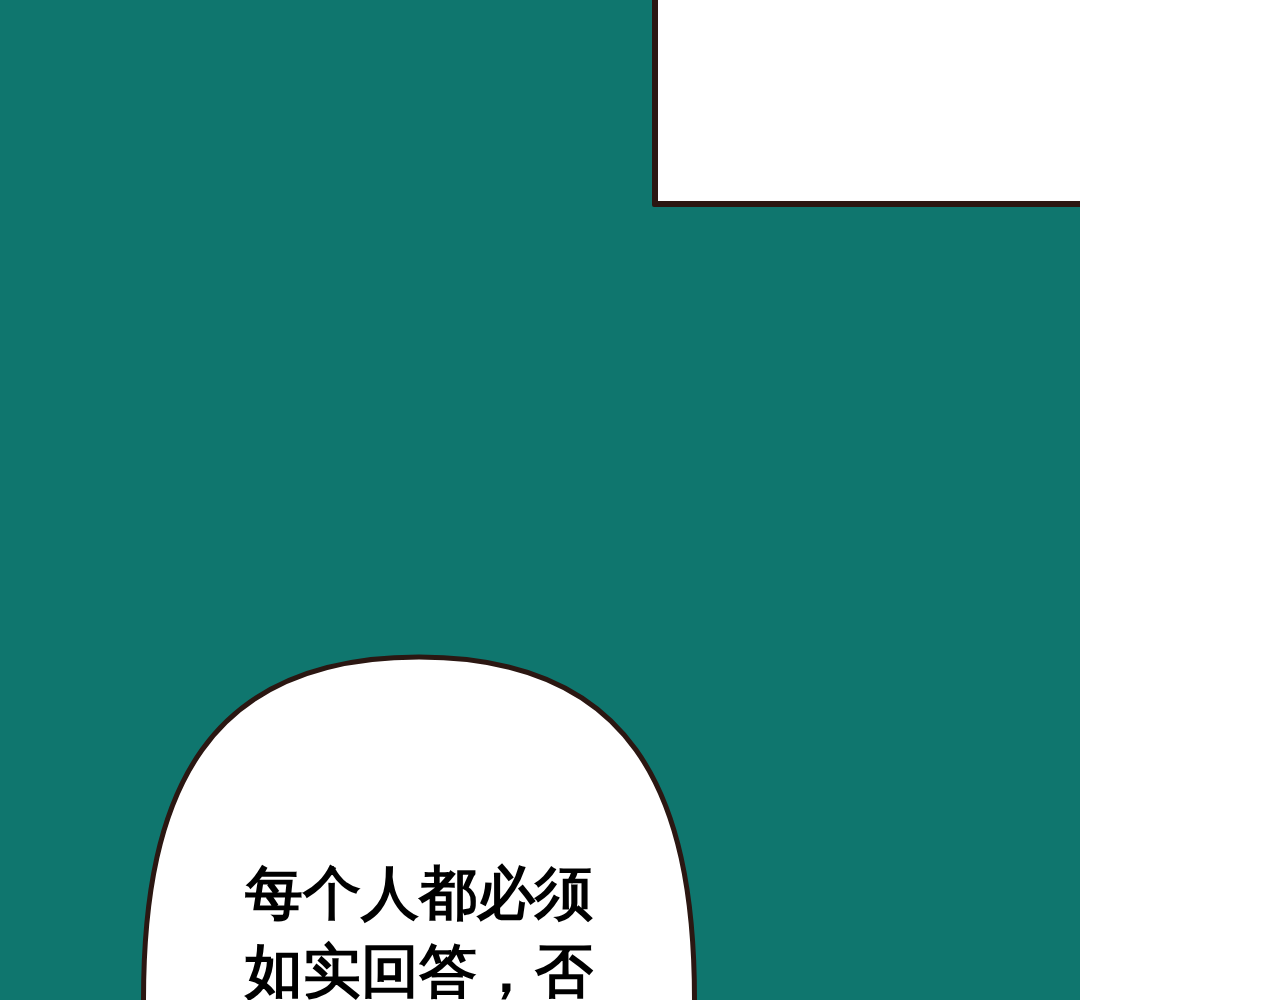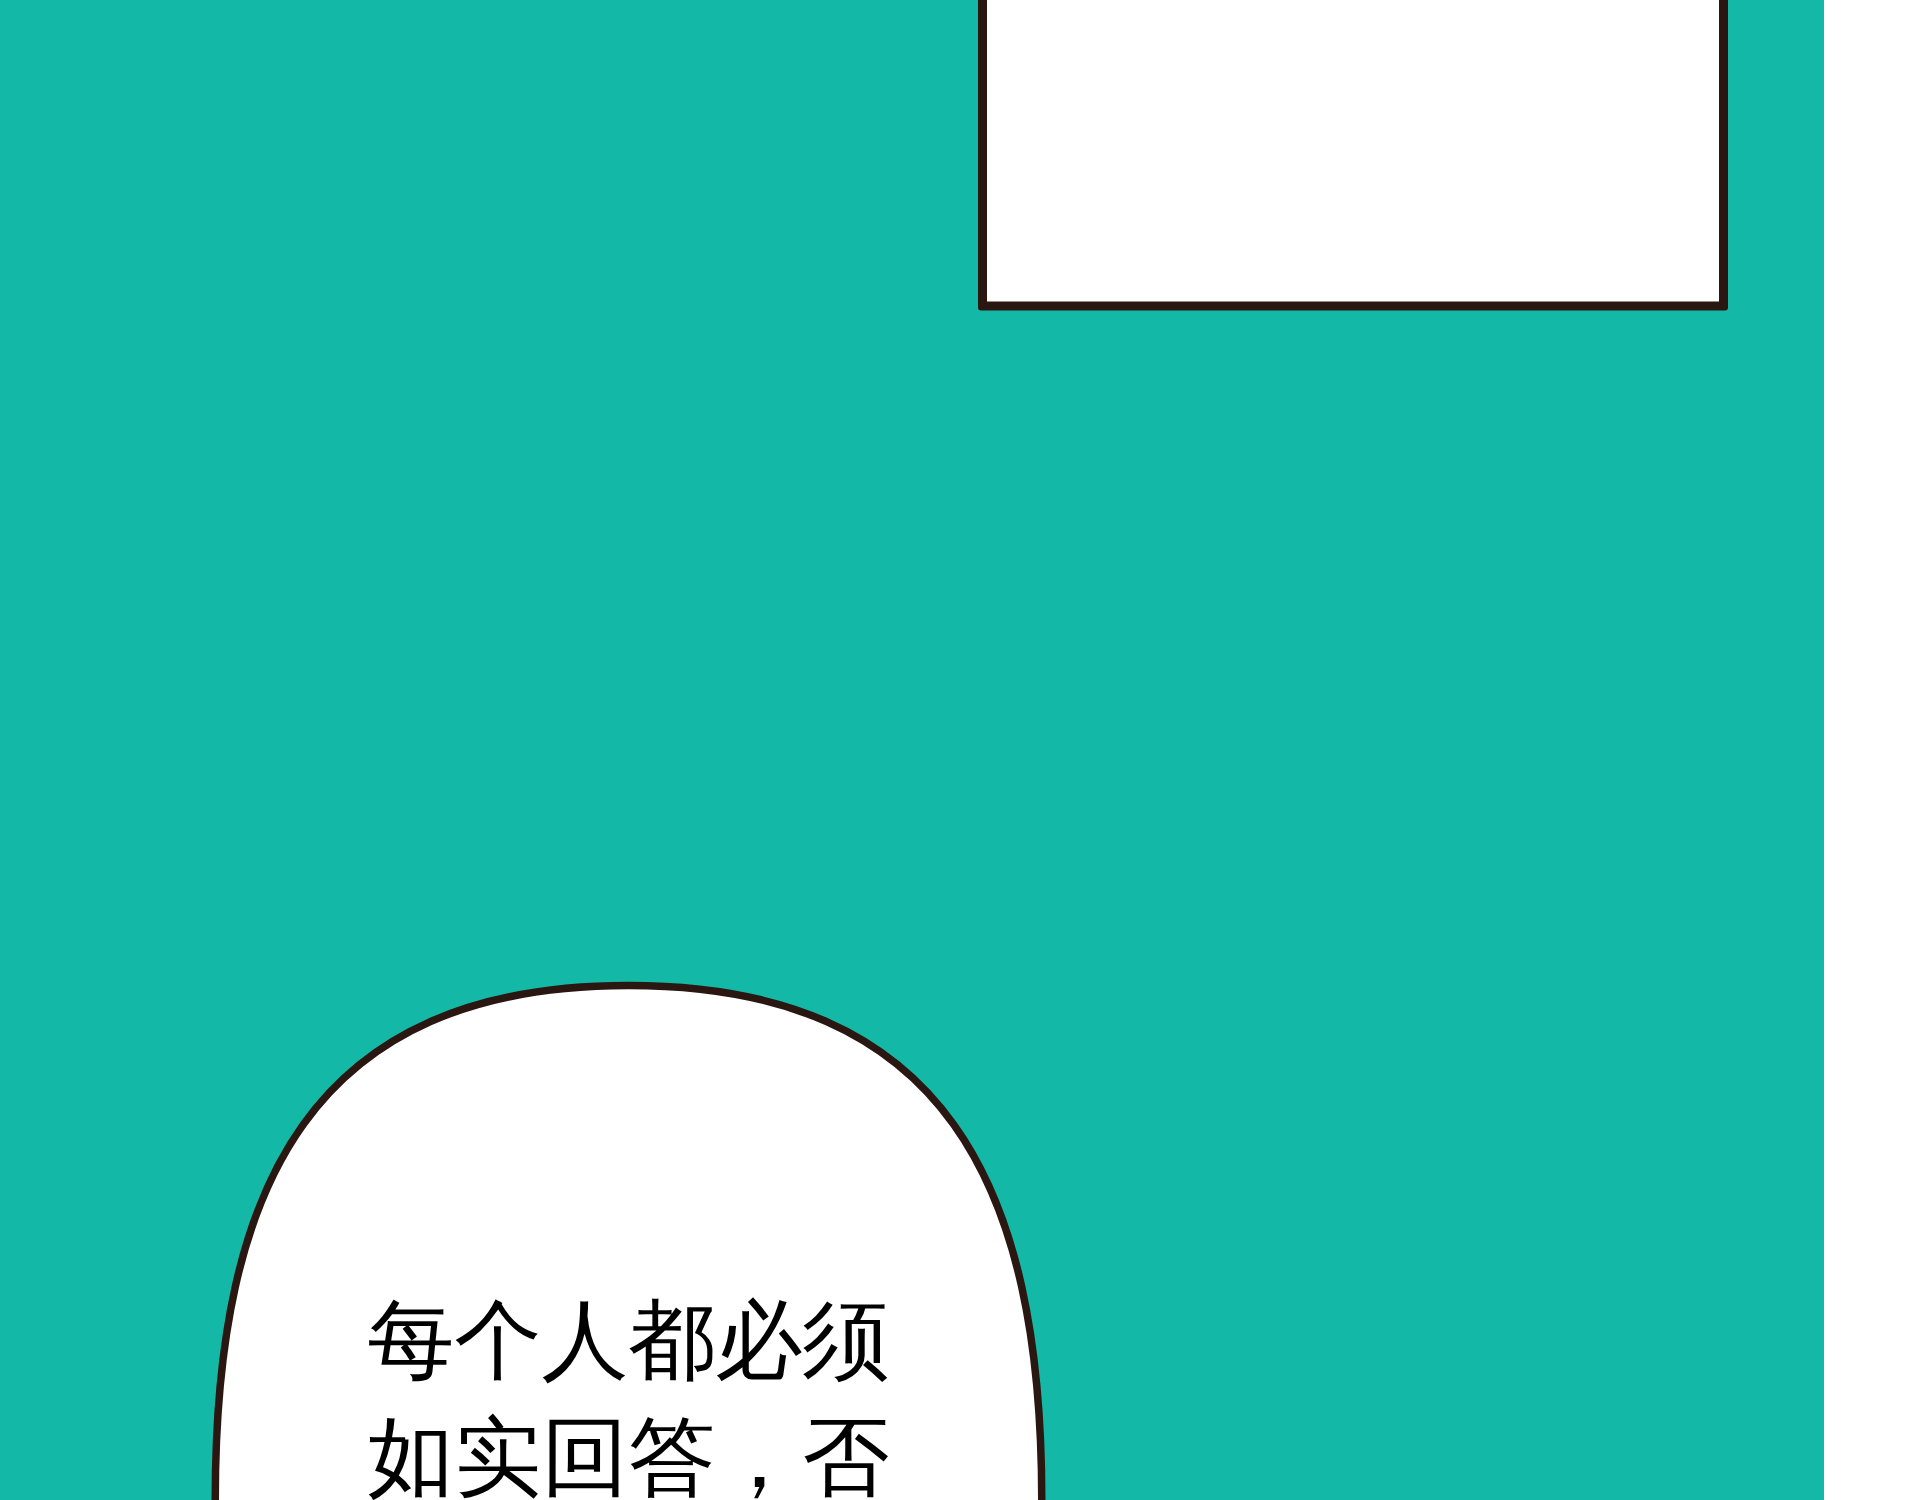--- a/index.html
+++ b/index.html
@@ -3,24 +3,25 @@
 <meta charset="utf-8">
 <style>
   html, body {
     margin: 0;
     padding: 0;
     background: #ffffff;
     font-family: "DejaVu Sans", sans-serif;
   }
   .page {
     position: relative;
-    width: 1216px;
+    width: 1080px;
     height: 1000px;
     overflow: hidden;
-    background: #14b8a6;
+    background: #0f766e;
+    font-weight: bold;
   }
   
   .panel-frame {
     position: absolute;
     left: 652px;
     top: -14px;               
     width: 500px;
     height: 221px;            
     box-sizing: border-box;
     border: 6px solid #2b1712;

